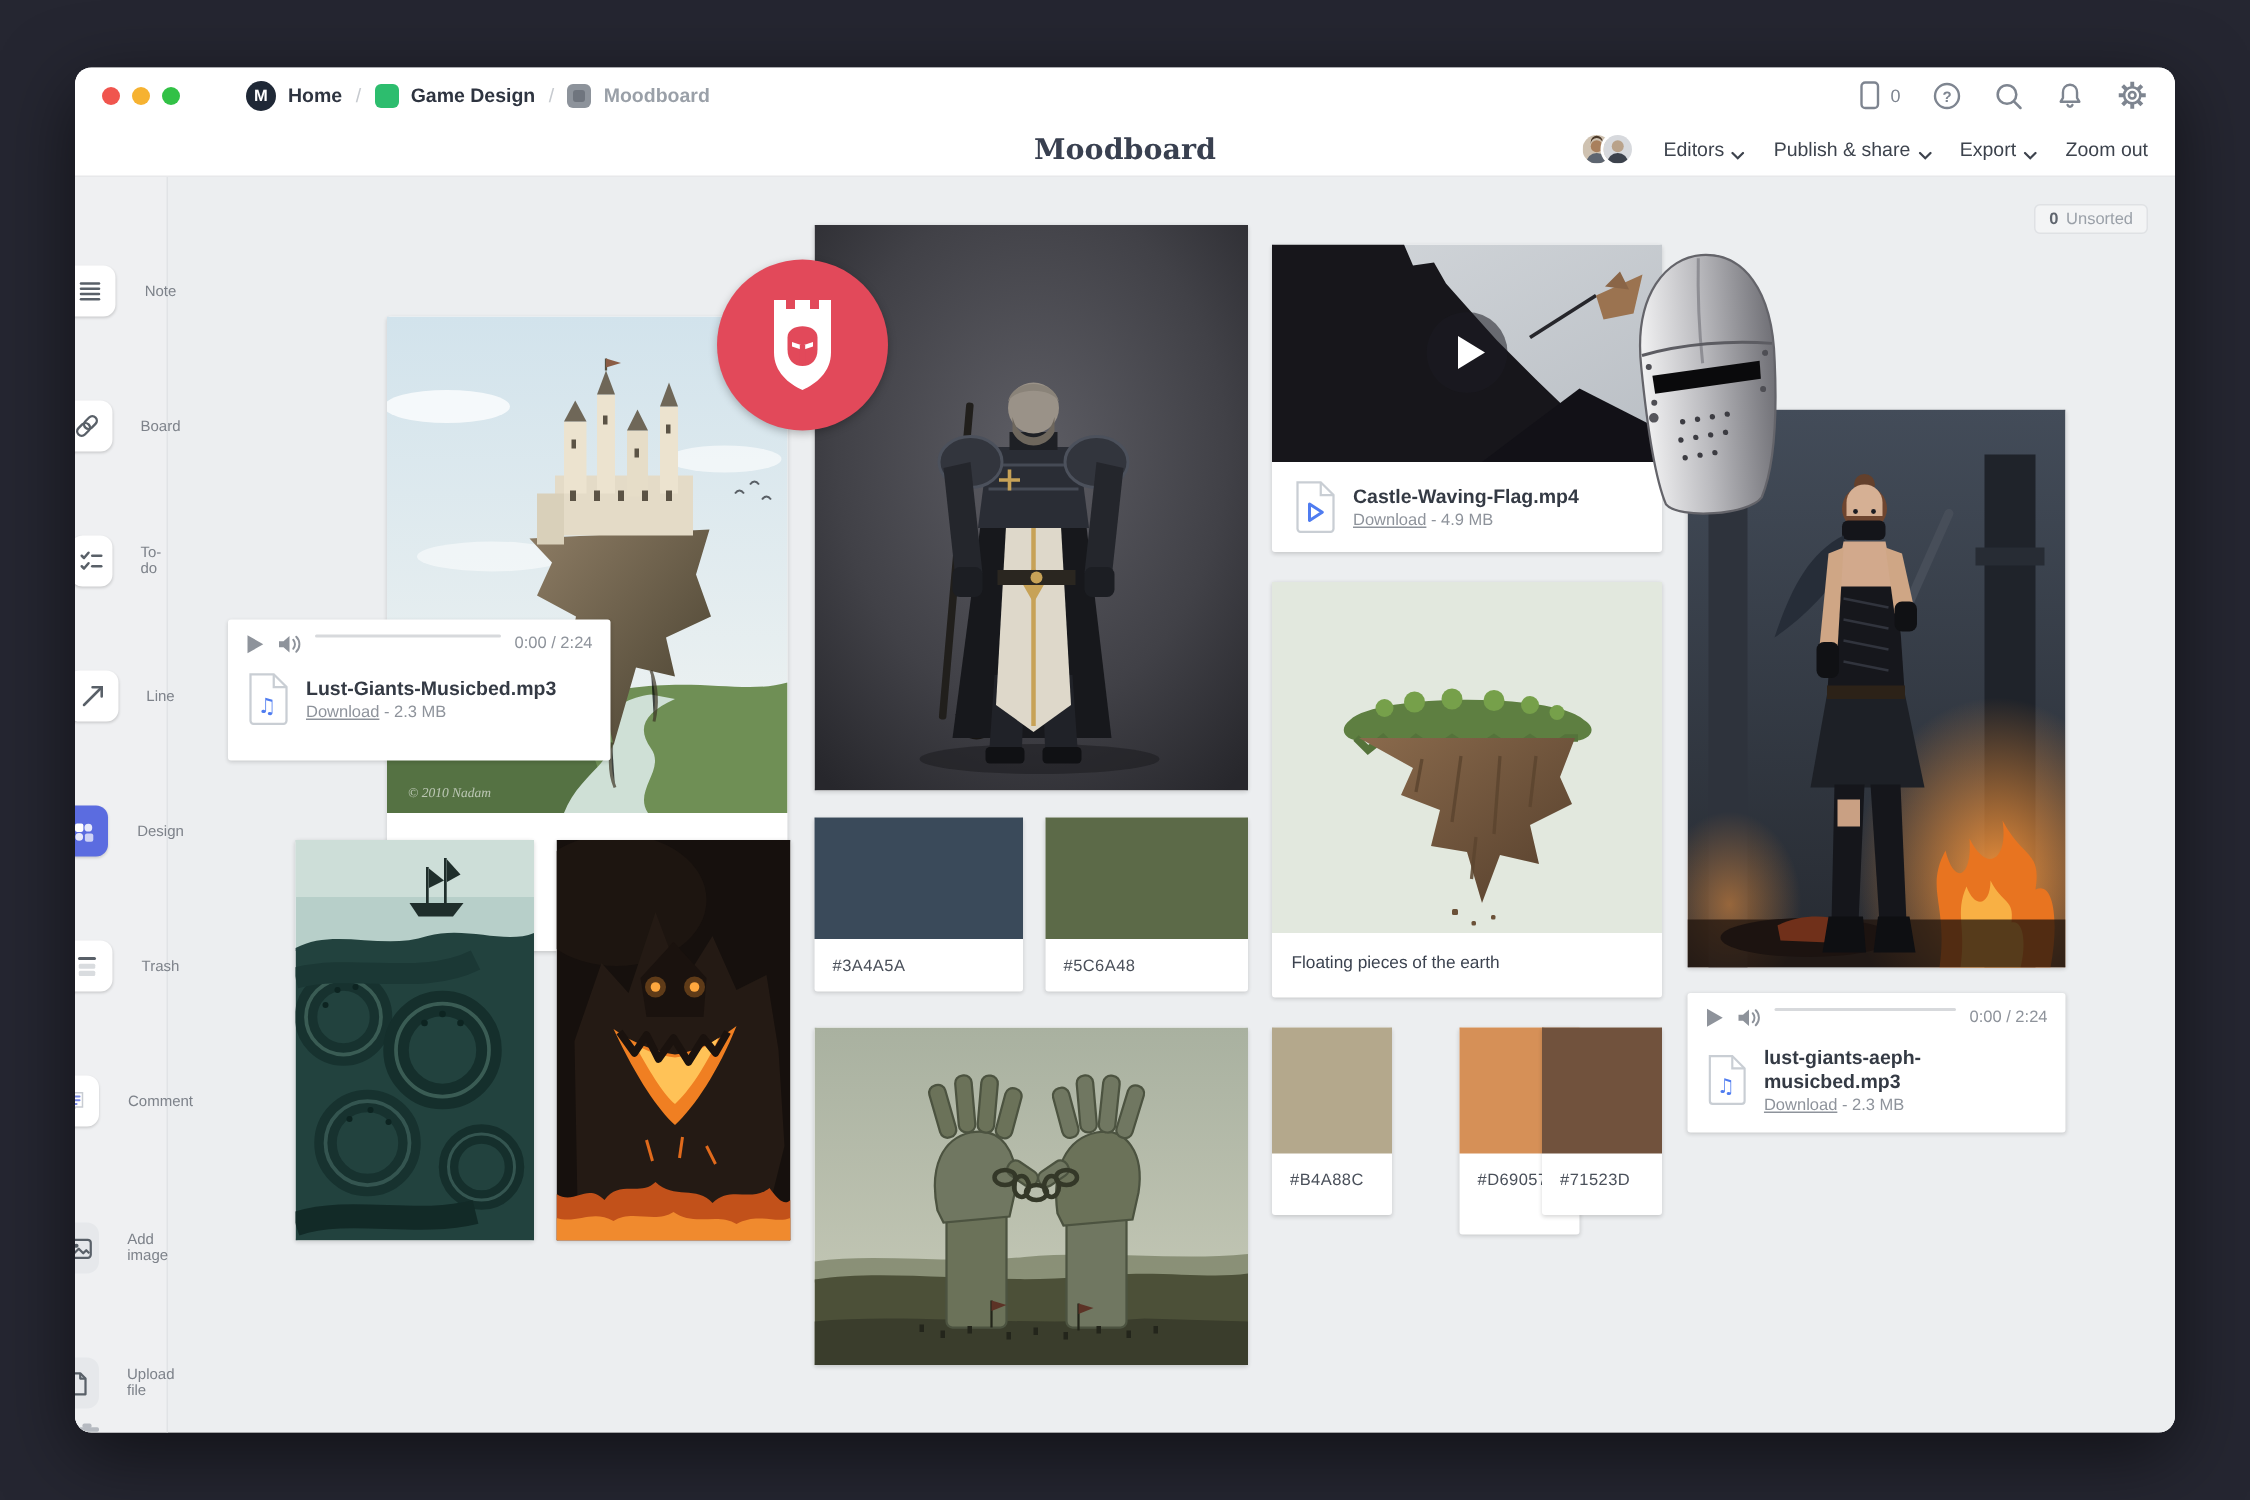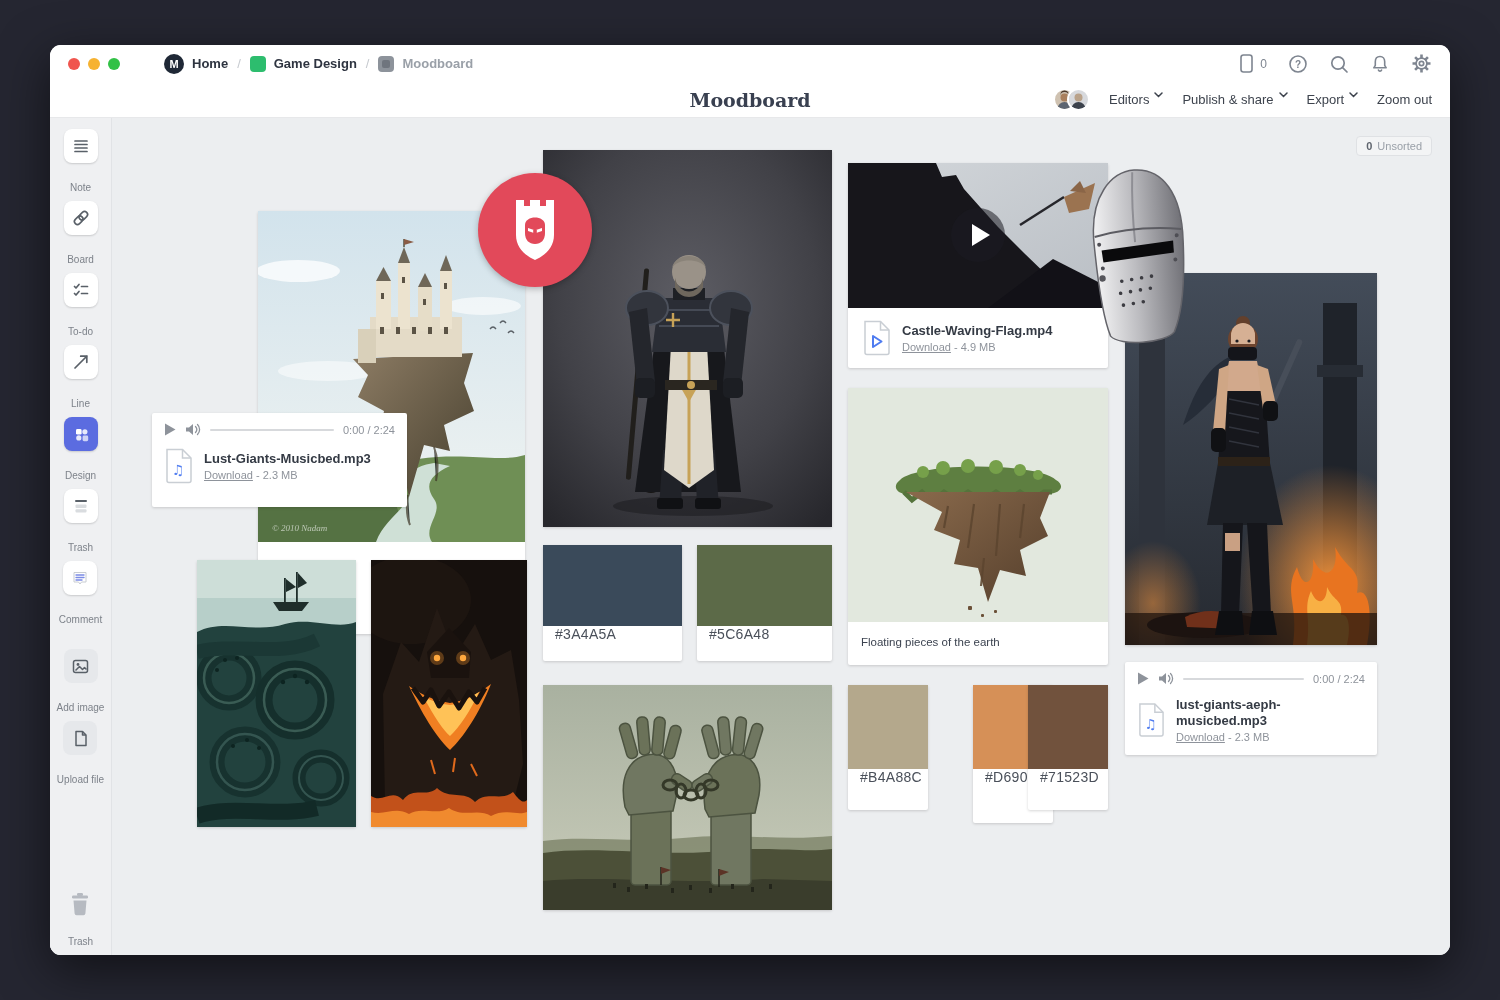--- a/index.html
+++ b/index.html
@@ -26,59 +26,59 @@
   .sq-gray::after { content:""; position:absolute; left:4px; top:4px; width:8px; height:8px; border-radius:2px; background:#6f757e; }
   .topbar-icons { margin-left:auto; display:flex; align-items:center; gap:21px; color:#7e8590; }
   .tb-ic { display:flex; align-items:center; gap:4px; cursor:pointer; }
   .device-count { font-size:12px; color:#7e8590; }
 
   
   .header { height:36px; border-bottom:1px solid #e7e8ea; display:flex; align-items:center; padding:0 18px; position:relative; background:#fff; }
   .page-title { position:absolute; left:0; right:0; text-align:center;
                 font-family:"DejaVu Serif","Liberation Serif",serif; font-weight:bold; font-size:19px; color:#394050; }
   .header-actions { margin-left:auto; display:flex; align-items:center; gap:19px; font-size:13px; color:#3d434d; z-index:2; }
-  .h-btn { display:flex; align-items:flex-start; gap:5px; cursor:pointer; white-space:nowrap; }
+  .h-btn { display:flex; align-items:flex-end; gap:5px; cursor:pointer; white-space:nowrap; }
   .avatars { display:flex; align-items:center; }
   .avatar { width:23px; height:23px; border-radius:50%; border:2px solid #fff; overflow:hidden; cursor:pointer; }
   .avatar + .avatar { margin-left:-9px; }
 
   
   .canvas { position:absolute; top:73px; left:0; right:0; bottom:0; background:#eceef0; }
   .sidebar { position:absolute; left:0; top:0; bottom:0; width:62px; background:#eff0f2;
              border-right:1px solid #e1e3e6; display:flex; flex-direction:column; align-items:center;
              padding:11px 0 8px; gap:8px; z-index:20; }
-  .tool { display:flex; flex-direction:column; align-items:center; gap:19px; cursor:pointer; }
+  .tool { display:flex; align-items:center; gap:19px; cursor:pointer;margin-top:48px; }
   .tool-btn { width:34px; height:34px; background:#fff; border-radius:8px;
               box-shadow:0 1px 2px rgba(0,0,0,.16); display:flex; align-items:center; justify-content:center; }
   .tool-btn.flat { background:#e6e8eb; box-shadow:none; }
   .tool-btn.active { background:#5b6ce0; }
   .tool-label { font-size:10px; color:#7d828a; }
   .spacer-sm { height:8px; }
   .trash-tool { margin-top:auto; }
 
   
   .card { position:absolute; background:#fff; box-shadow:0 1px 3px rgba(0,0,0,.16); border-radius:2px; }
   .img-card svg { display:block; }
   .audio-card { padding:10px 12px; }
-  .player-row { display:flex; align-items:center; gap:9px; }
+  .player-row { display:flex; gap:9px; }
   .pbtn { cursor:pointer; display:flex; align-items:center; }
   .progress { flex:1; height:2px; background:#d7d9dc; border-radius:1px; cursor:pointer; }
   .time { font-size:11px; color:#8e939b; white-space:nowrap; }
   .file-row { display:flex; align-items:center; gap:10px; margin-top:12px; }
   .file-name { font-size:13px; font-weight:bold; color:#343a44; line-height:1.2; }
   .file-meta { font-size:11px; color:#8e939b; margin-top:3px; }
   .file-meta .dl { text-decoration:underline; cursor:pointer; }
   .video-footer { height:60px; display:flex; align-items:center; gap:10px; padding:0 14px; }
   .play-overlay { position:absolute; left:50%; top:72px; width:54px; height:54px; margin-left:-27px; margin-top:-27px;
                   border-radius:50%; background:rgba(28,28,34,.55); cursor:pointer; }
   .play-overlay::after { content:""; position:absolute; left:21px; top:16px;
                          border-left:18px solid #fff; border-top:11px solid transparent; border-bottom:11px solid transparent; }
   .caption { font-size:11.5px; color:#3c4350; padding:14px 13px; }
   .swatch-block { width:100%; cursor:pointer; }
-  .swatch-label { font-size:14px; color:#4a505a; padding:0 12px 13px; letter-spacing:.3px; }
+  .swatch-label { font-size:11px; color:#4a505a; padding:12px 12px 13px; letter-spacing:.3px; }
 
   .badge-circle { position:absolute; border-radius:50%; box-shadow:0 2px 6px rgba(0,0,0,.25); cursor:pointer; }
 
   .unsorted { position:absolute; top:18px; right:18px; background:#f3f4f5; border:1px solid #dfe1e4;
               border-radius:4px; padding:3px 9px; font-size:11px; display:flex; gap:5px; cursor:pointer; z-index:15; }
   .unsorted .cnt { color:#5f656e; font-weight:bold; }
   .unsorted .lbl { color:#9aa0a8; }
 </style>
 </head>
 <body>

